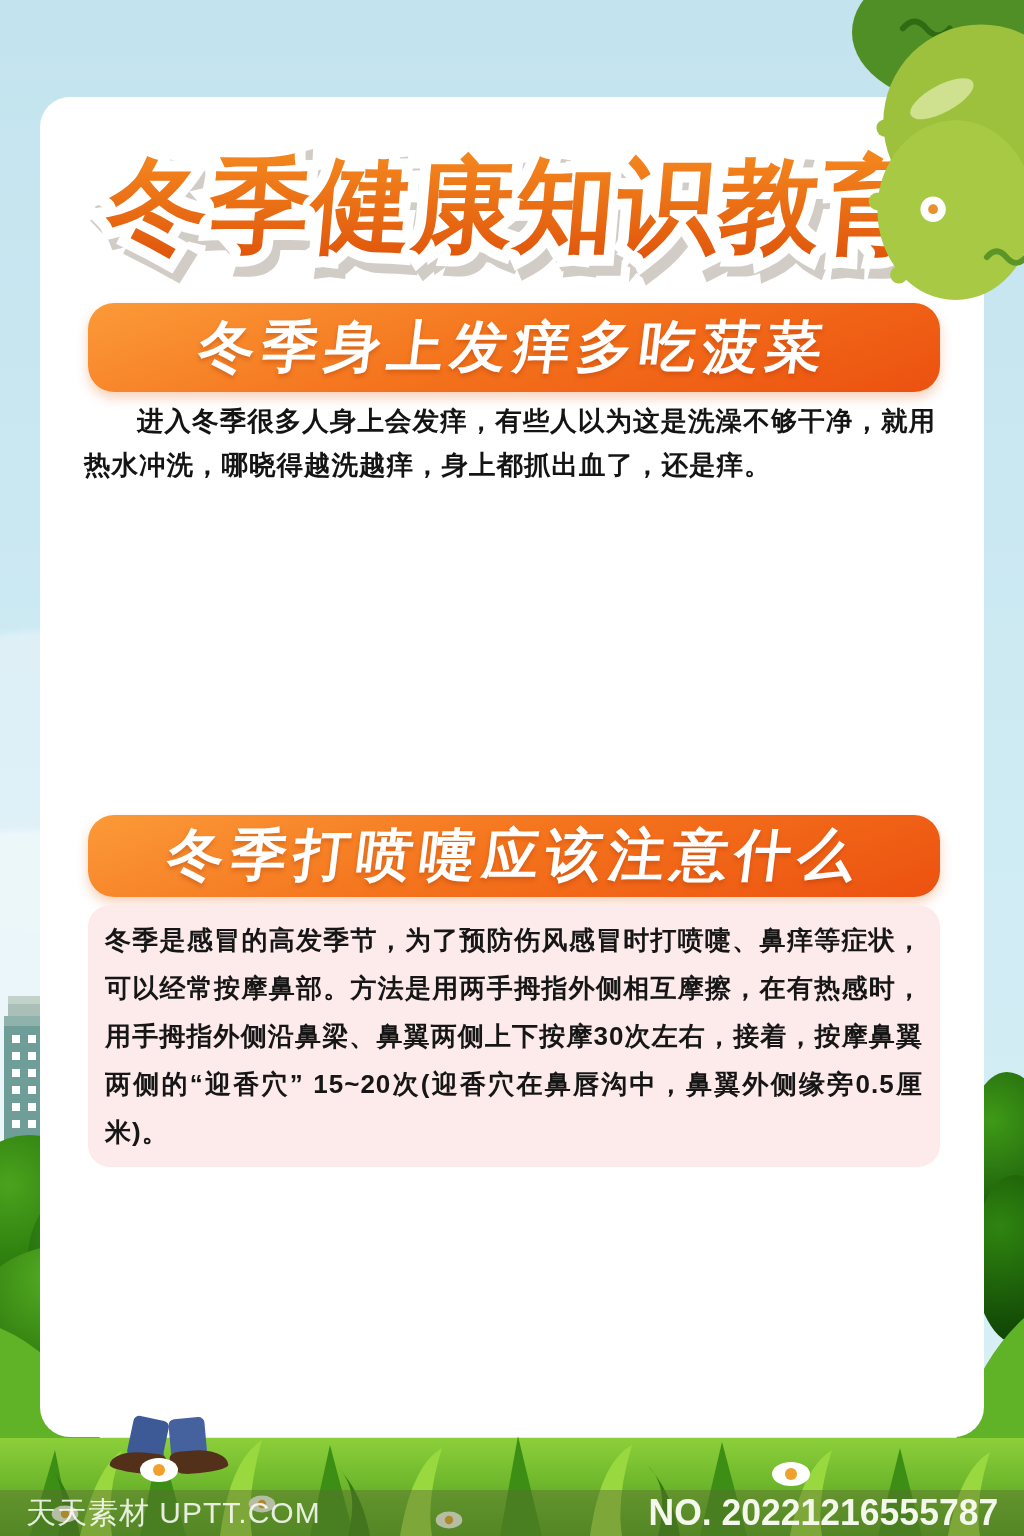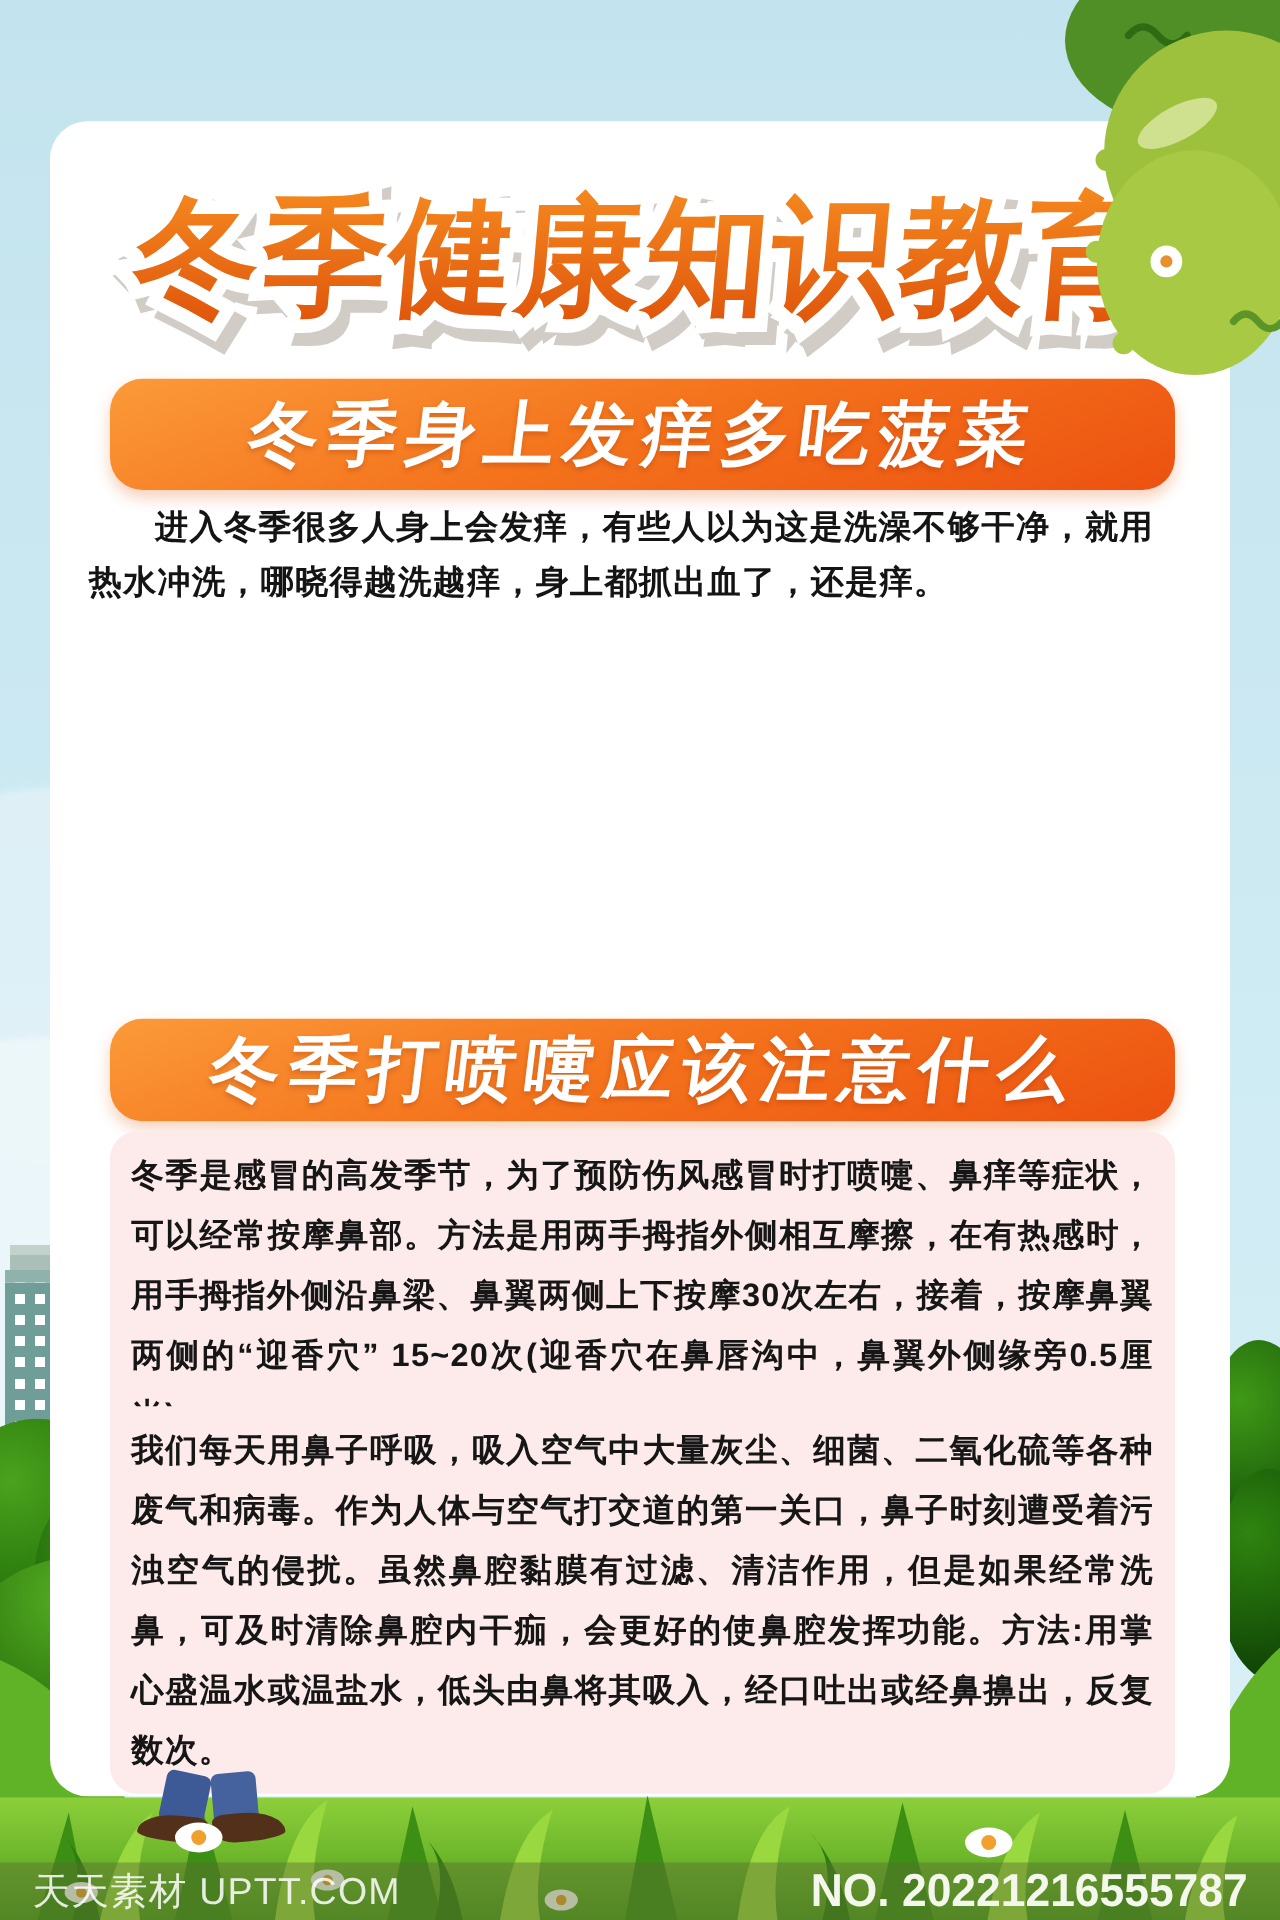--- a/index.html
+++ b/index.html
@@ -53,21 +53,21 @@
     box-shadow:0 6px 12px rgba(228,88,16,.28);
   }
   .banner-1 { top:206px; height:89px; }
   .banner-2 { top:718px; height:82px; }
   .banner-text {
     color:#ffffff; font-weight:bold; font-size:56px; letter-spacing:7px;
     transform:skewX(-7deg); white-space:nowrap;
     text-shadow:0 3px 4px rgba(150,45,0,.30);
   }
   
-  .body-block { position:absolute; left:31px; top:302px; width:852px; }
+  .body-block { position:absolute; left:44px; top:302px; width:852px; }
   .para {
     font-size:26.5px; line-height:44px; color:#141414; font-weight:600;
     text-align:justify; text-indent:2em; letter-spacing:1px;
   }
   
   .pink-panel {
     position:absolute; left:48px; width:852px;
     background:#fdeaea; border-radius:22px; padding:11px 17px;
   }
   .pink-1 { top:808px; }
@@ -170,23 +170,20 @@
   </div>
 
   <div class="banner banner-2">
     <span class="banner-text">冬季打喷嚏应该注意什么</span>
   </div>
 
   <div class="pink-panel pink-1">
     <p class="pink-text">冬季是感冒的高发季节，为了预防伤风感冒时打喷嚏、鼻痒等症状，可以经常按摩鼻部。方法是用两手拇指外侧相互摩擦，在有热感时，用手拇指外侧沿鼻梁、鼻翼两侧上下按摩30次左右，接着，按摩鼻翼两侧的“迎香穴” 15~20次(迎香穴在鼻唇沟中，鼻翼外侧缘旁0.5厘米)。</p>
   </div>
 
-  <div class="pink-panel pink-2">
-    <p class="pink-text">我们每天用鼻子呼吸，吸入空气中大量灰尘、细菌、二氧化硫等各种废气和病毒。作为人体与空气打交道的第一关口，鼻子时刻遭受着污浊空气的侵扰。虽然鼻腔黏膜有过滤、清洁作用，但是如果经常洗鼻，可及时清除鼻腔内干痂，会更好的使鼻腔发挥功能。方法:用掌心盛温水或温盐水，低头由鼻将其吸入，经口吐出或经鼻擤出，反复数次。</p>
-  </div>
 
 </div>
 
 <svg class="bush-svg" viewBox="0 0 220 310">
   <ellipse cx="162" cy="32" rx="118" ry="76" fill="#4f8f26"></ellipse>
   <path d="M96,28 q12,-14 24,0 q12,14 24,0" stroke="#2e6b12" stroke-width="6" fill="none" stroke-linecap="round"></path>
   <ellipse cx="176" cy="124" rx="100" ry="100" fill="#9dc13c"></ellipse>
   <ellipse cx="150" cy="214" rx="80" ry="92" fill="#a7c944"></ellipse>
   <ellipse cx="136" cy="100" rx="36" ry="14" fill="#cfe08e" transform="rotate(-28 136 100)"></ellipse>
   <circle cx="78" cy="130" r="9" fill="#9dc13c"></circle>

